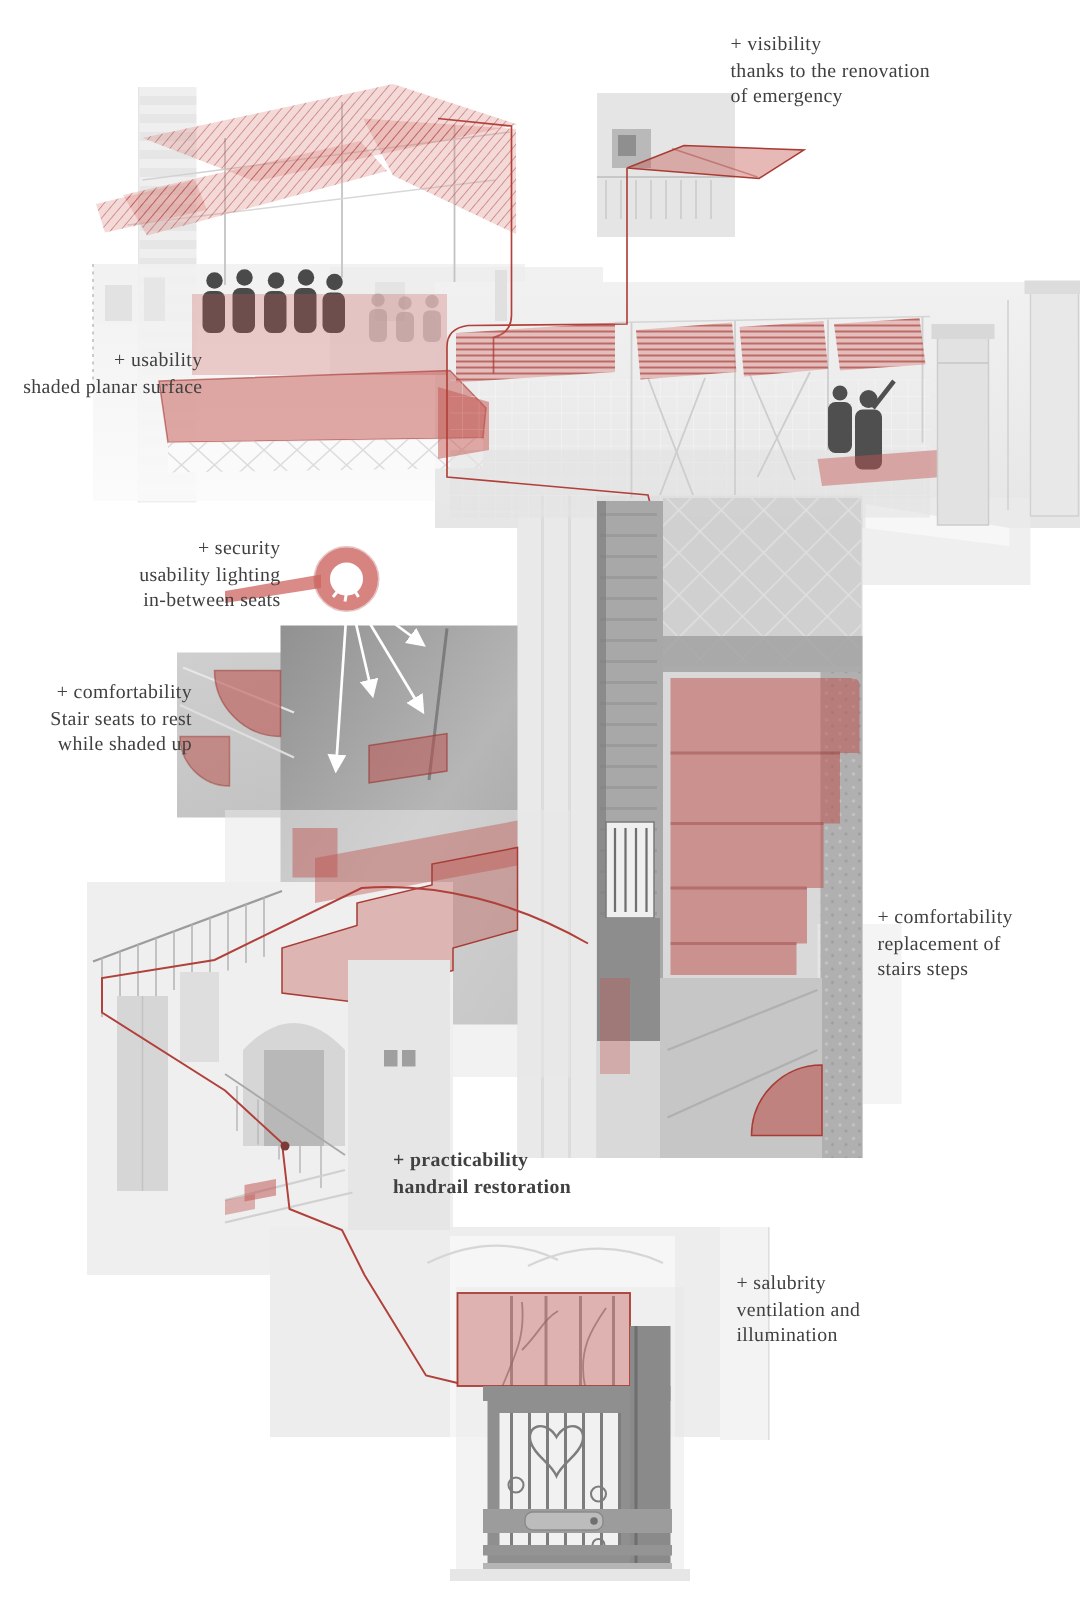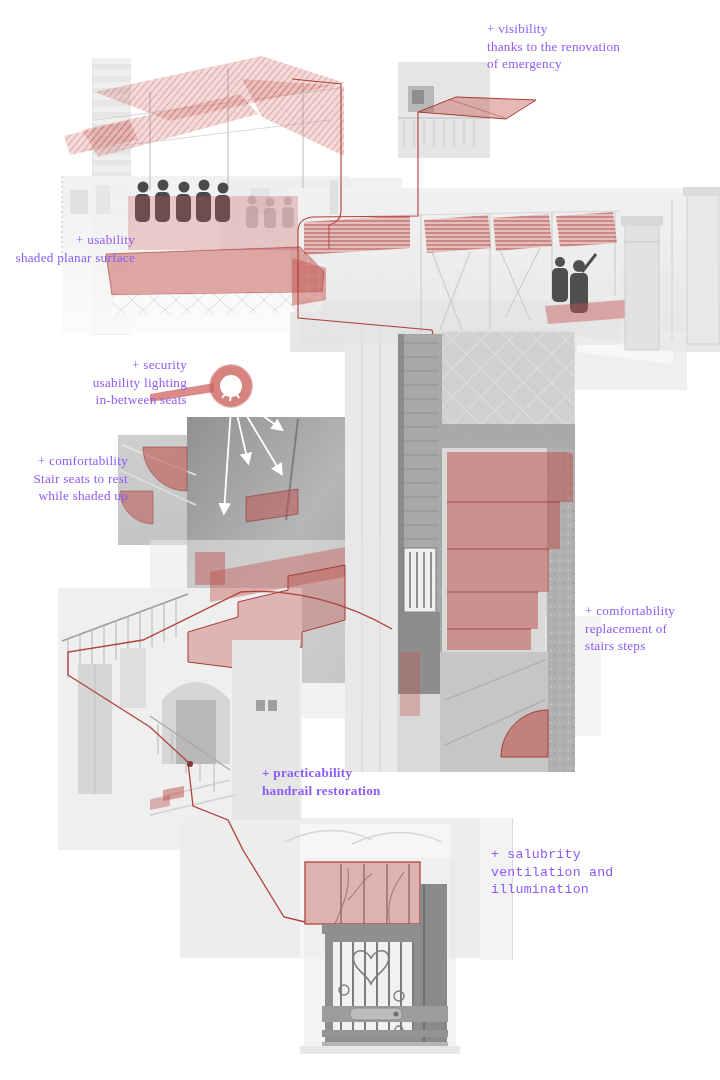--- a/index.html
+++ b/index.html
@@ -21,30 +21,30 @@
   #p-h{left:150px;top:540px;width:230px;height:178px;background:rgba(232,232,232,.55);}
   #p-i{left:58px;top:588px;width:244px;height:262px;background:#efefef;}
   #p-j{left:180px;top:818px;width:310px;height:140px;background:#ededed;}
   #p-jin{left:300px;top:824px;width:150px;height:134px;background:#f6f6f6;}
   #p-sliver{left:480px;top:818px;width:32px;height:142px;background:#f3f3f3;border-right:1px solid #dedede;}
   #p-eR{left:545px;top:616px;width:56px;height:120px;background:rgba(236,236,236,.6);}
   #p-kwall{left:304px;top:858px;width:152px;height:192px;background:rgba(232,232,232,.5);}
   
   #art{position:absolute;left:0;top:0;z-index:5;}
   
-  .note{position:absolute;z-index:9;color:#8b5cf6;font-size:13.2px;line-height:17.6px;letter-spacing:.25px;}
+  .note{position:absolute;z-index:9;color:#404040;font-size:13.2px;line-height:17.6px;letter-spacing:.25px;}
   .note span{display:block;}
   .r{text-align:right;}
   #n-visibility{left:487px;top:20px;}
   #n-usability{right:585px;top:194px;margin-top:37px;}
   #n-security{right:533px;top:356px;}
   #n-comfortability{right:592px;top:452px;}
   #n-accessibility{left:585px;top:602px;}
   #n-practicability{left:262px;top:764px;font-weight:bold;}
-  #n-salubrity{left:491px;top:846px;font-family:Liberation Mono, monospace;}
+  #n-salubrity{left:491px;top:846px;}
 </style>
 </head>
 <body>
 
 <div id="canvas">
 
   <div class="ph" id="p-strip"></div>
   <div class="ph" id="p-city"></div>
   <div class="ph" id="p-base"></div>
   <div class="ph" id="p-crowd"></div>

